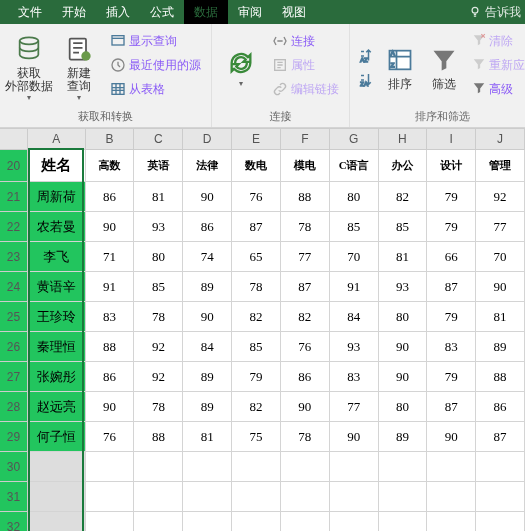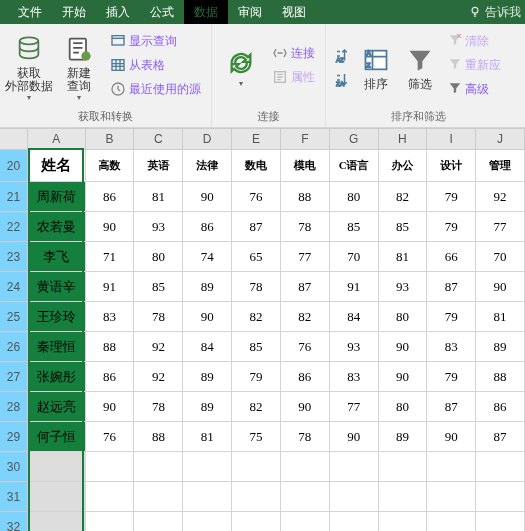--- a/index.html
+++ b/index.html
@@ -26,27 +26,27 @@
   .sort-mini { display: flex; flex-direction: column; gap: 2px; }
   .mini { width: 22px; height: 22px; display: flex; align-items: center; justify-content: center; cursor: pointer; }
 
   .sheet { position: relative; }
   .colhead { display: flex; background: #e6e6e6; border-top: 1px solid #ccc; border-bottom: 1px solid #ccc; }
   .corner { width: 28px; height: 20px; background: #e6e6e6; border-right: 1px solid #ccc; }
   .ch { width: 49px; height: 20px; line-height: 20px; text-align: center; color: #555; border-right: 1px solid #ccc; font-size: 12px; }
   .ch.first { width: 58px; }
   
   .row { display: flex; }
-  .rh { width: 28px; background: #7dd3fc; border-right: 1px solid #ccc; border-bottom: 1px solid #ccc; text-align: center; color: #555; display: flex; align-items: center; justify-content: center; font-size: 12px; }
+  .rh { width: 28px; background: #22c55e; border-right: 1px solid #ccc; border-bottom: 1px solid #ccc; text-align: center; color: #555; display: flex; align-items: center; justify-content: center; font-size: 12px; }
   .cell { width: 49px; border-right: 1px solid #d4d4d4; border-bottom: 1px solid #d4d4d4; text-align: center; display: flex; align-items: center; justify-content: center; font-family: "SimSun", serif; }
   .cell.first { width: 58px; font-family: Liberation Serif, serif; }
   .hdr-row .cell { background: #fff; font-weight: bold; font-size: 11px; height: 32px; }
   .hdr-row .cell.first { font-size: 15px; }
   .data-row .cell { height: 30px; font-size: 13px; }
-  .data-row .cell.first { background: #15803d; font-family: Liberation Sans, sans-serif; }
+  .data-row .cell.first { background: #22c55e; font-family: Liberation Sans, sans-serif; }
   .empty-row .cell { height: 30px; }
   .empty-row .cell.first { background: #ddd; }
   
   .sel-outline { position: absolute; border: 2px solid #1a7a3c; pointer-events: none; }
 </style>
 </head>
 <body>
 
 <div class="menubar">
   <div class="tab">文件</div>
@@ -95,32 +95,32 @@
       </div>
       <div class="stack">
         <div class="small-btn">
           <svg width="16" height="16" viewBox="0 0 24 24" fill="none" stroke="#4b7a9a" stroke-width="2">
               <rect x="3" y="4" width="18" height="14"></rect>
               <path d="M3 8h18"></path>
             </svg>
           <span>显示查询</span>
         </div>
         <div class="small-btn">
+          <svg width="16" height="16" viewBox="0 0 24 24" fill="none" stroke="#888" stroke-width="2">
+              <circle cx="12" cy="12" r="9"></circle>
+              <path d="M12 7v5l3 3"></path>
+            </svg>
+          <span>最近使用的源</span>
+        </div>
+        <div class="small-btn">
           <svg width="16" height="16" viewBox="0 0 24 24" fill="none" stroke="#4b7a9a" stroke-width="2">
               <rect x="3" y="4" width="18" height="16"></rect>
               <path d="M3 10h18M3 14h18M9 4v16M15 4v16"></path>
             </svg>
           <span>从表格</span>
-        </div>
-        <div class="small-btn">
-          <svg width="16" height="16" viewBox="0 0 24 24" fill="none" stroke="#888" stroke-width="2">
-              <circle cx="12" cy="12" r="9"></circle>
-              <path d="M12 7v5l3 3"></path>
-            </svg>
-          <span>最近使用的源</span>
         </div>
       </div>
     </div>
     <div class="group-label">获取和转换</div>
   </div>
 
   <div class="group">
     <div class="group-body">
       <div class="big-btn">
         <div class="icon">
@@ -137,20 +137,26 @@
               <path d="M8 12h8M6 6l-3 6 3 6M18 6l3 6-3 6"></path>
             </svg>
           <span>连接</span>
         </div>
         <div class="small-btn" style="opacity:.5">
           <svg width="16" height="16" viewBox="0 0 24 24" fill="none" stroke="#888" stroke-width="2">
               <rect x="4" y="4" width="16" height="16"></rect>
               <path d="M8 8h8M8 12h8M8 16h5"></path>
             </svg>
           <span>属性</span>
+        </div>
+        <div class="small-btn" style="opacity:.5">
+          <svg width="16" height="16" viewBox="0 0 24 24" fill="none" stroke="#888" stroke-width="2">
+              <path d="M10 14a4 4 0 0 0 6 0l3-3a4 4 0 0 0-6-6l-1 1M14 10a4 4 0 0 0-6 0l-3 3a4 4 0 0 0 6 6l1-1"></path>
+            </svg>
+          <span>编辑链接</span>
         </div>
       </div>
     </div>
     <div class="group-label">连接</div>
   </div>
 
   <div class="group" style="border-right:none">
     <div class="group-body">
       <div class="sort-btns">
         <div class="sort-mini">

